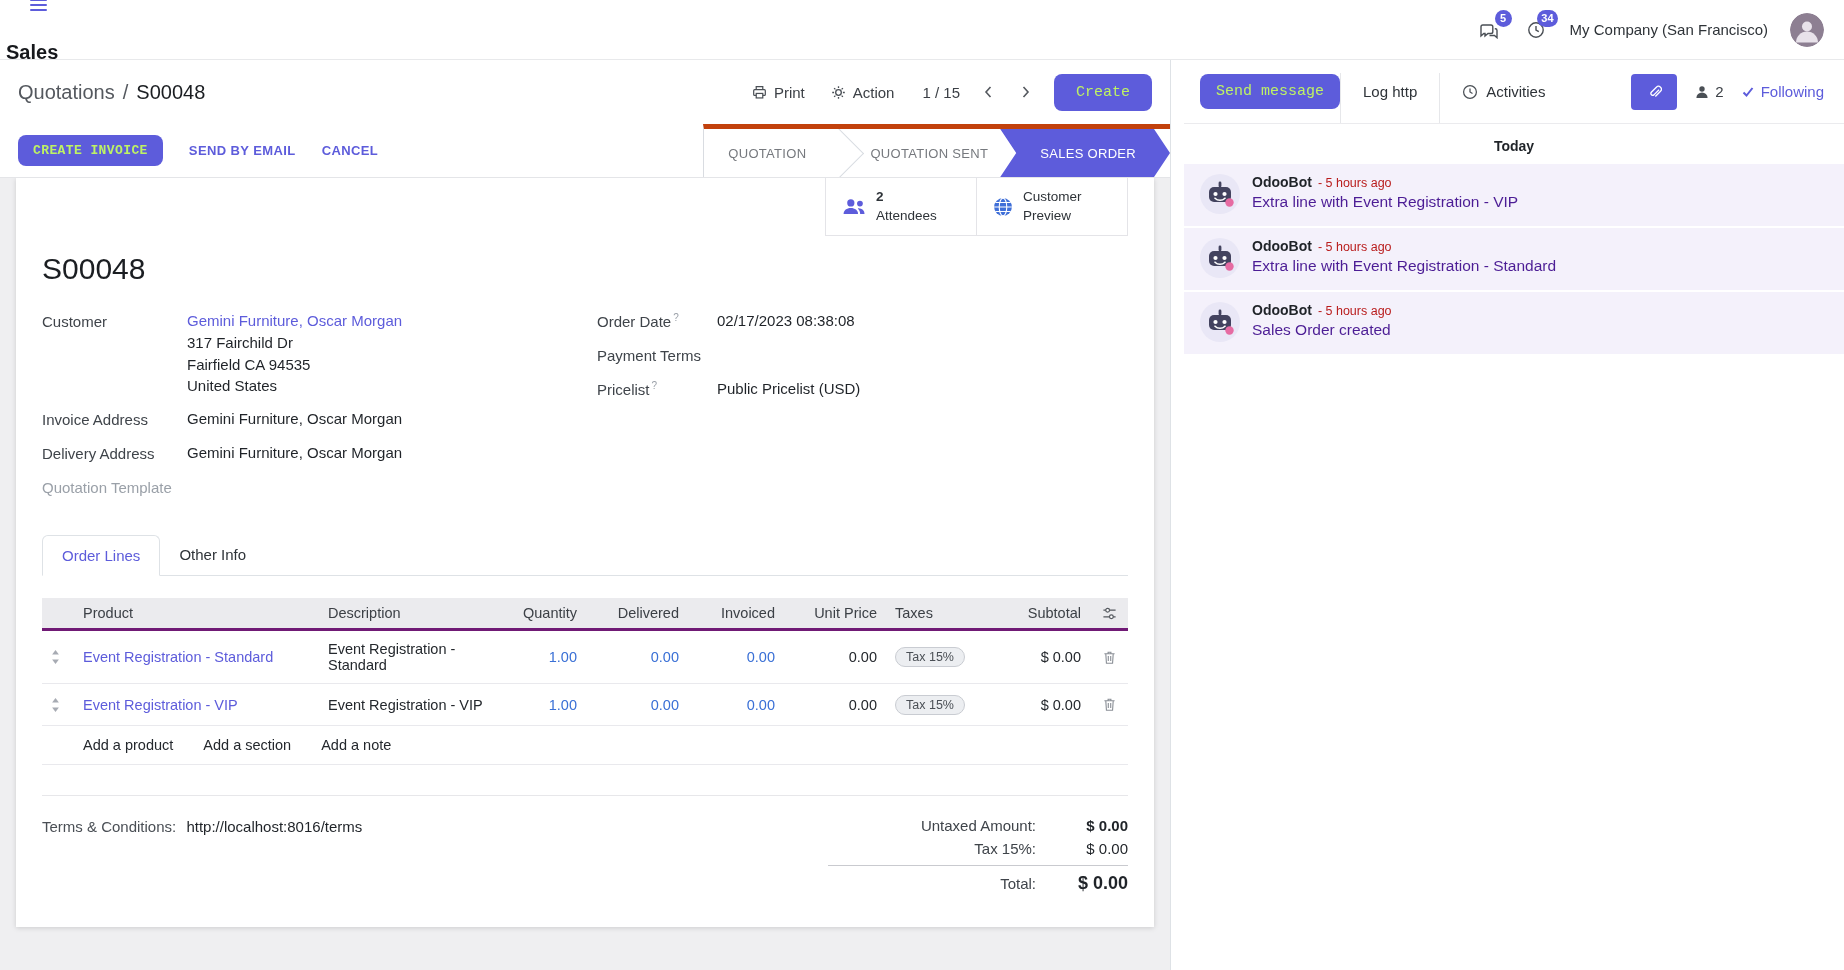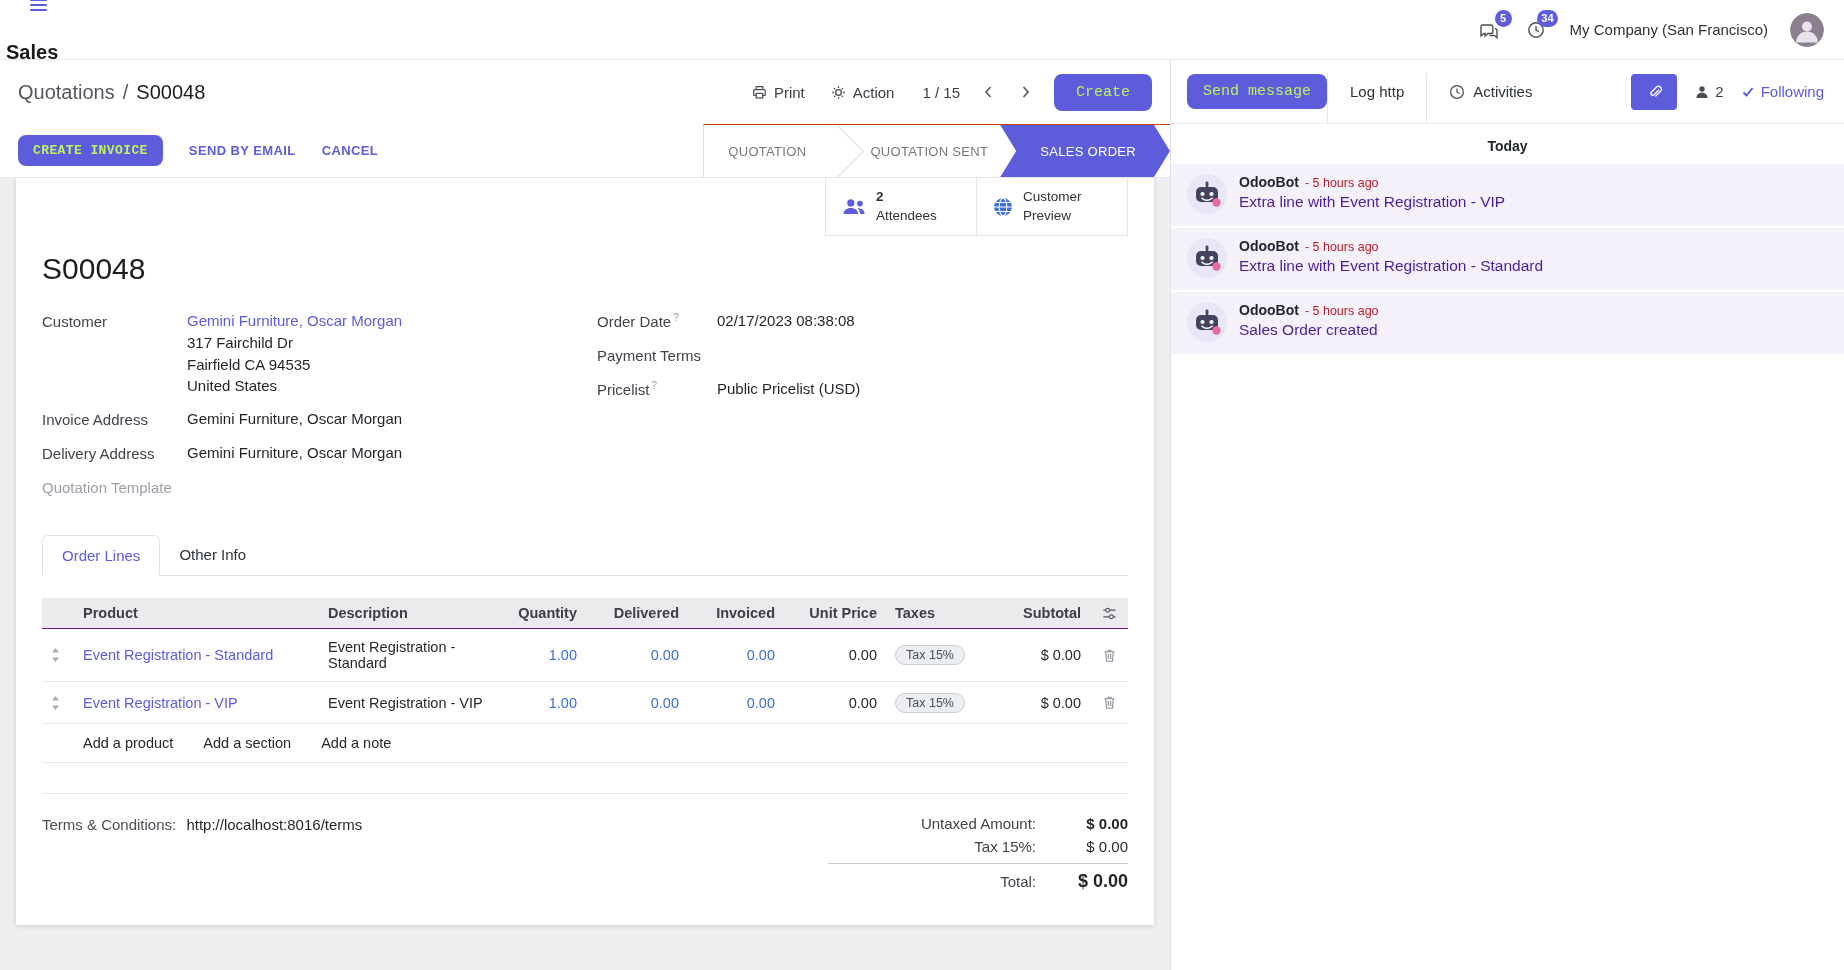--- a/index.html
+++ b/index.html
@@ -28,39 +28,39 @@
   .nav-items a{font-size:15px;color:#3c4046;}
   .nav-right{display:flex;align-items:center;gap:22px;}
   .nav-iconbtn{position:relative;cursor:pointer;display:inline-flex;padding:3px;}
   .badge{position:absolute;top:-8px;right:-10px;background:var(--primary);color:#fff;font-size:11px;line-height:16px;min-width:17px;height:17px;border-radius:9px;text-align:center;padding:0 4px;font-weight:700;}
   .company{font-size:15px;color:#2e3338;cursor:pointer;}
   .avatar{width:34px;height:34px;border-radius:50%;overflow:hidden;cursor:pointer;flex:0 0 auto;}
 
   
   .split{flex:1;display:flex;min-height:0;}
   .left-pane{width:1170px;flex:0 0 1170px;display:flex;flex-direction:column;min-height:0;}
-  .chatter{flex:1;border-left:1px solid var(--border);background:#fff;display:flex;flex-direction:column;min-height:0;}
+  .chatter{flex:1;border-left:1px solid var(--border);background:#fff;display:flex;flex-direction:column;min-height:0;padding-left:13px;}
 
   
   .control-panel{height:64px;flex:0 0 64px;display:flex;align-items:center;justify-content:space-between;padding:0 18px;background:#fff;}
   .breadcrumb{font-size:20px;display:flex;align-items:flex-end;gap:8px;}
   .bc-parent{color:#54585e;}
   .bc-current{color:#1b1e22;}
   .cp-right{display:flex;align-items:center;gap:18px;}
   .ghost-btn{display:inline-flex;align-items:center;gap:7px;font-size:15px;color:#3c4046;padding:6px 4px;}
   .pager{font-size:15px;color:#3c4046;margin-left:6px;white-space:pre;}
   .pager-btn{padding:4px 6px;display:inline-flex;align-items:center;}
   .btn-primary{background:var(--primary);color:#bef264;border-radius:8px;padding:10px 22px;font-size:15px;display:inline-flex;align-items:center;gap:8px;font-family:Liberation Mono, monospace;}
   .btn-primary.sm{padding:8px 15px;font-size:13px;font-weight:600;letter-spacing:.4px;}
 
   
   .statusbar{height:54px;flex:0 0 54px;display:flex;align-items:stretch;justify-content:space-between;padding-left:18px;border-bottom:1px solid #e4e5e8;background:#fff;}
   .sb-left{display:flex;align-items:center;gap:26px;}
   .link-btn{color:var(--primary);font-size:13px;font-weight:600;letter-spacing:.4px;}
-  .steps{display:flex;align-items:stretch;overflow:hidden;border-left:1px solid #d9dce1;border-top:1px solid #c2410c;}
+  .steps{display:flex;align-items:stretch;overflow:hidden;border-left:1px solid #d9dce1;border-top:5px solid #c2410c;}
   .step{position:relative;display:flex;align-items:center;padding:0 30px 0 34px;font-size:13px;font-weight:500;letter-spacing:.3px;color:#76797e;background:#fff;white-space:nowrap;cursor:pointer;}
   .step:first-child{padding-left:24px;}
   .step .lbl{position:relative;z-index:3;}
   .step.chev::after{content:"";position:absolute;top:50%;right:-20px;width:38px;height:38px;margin-top:-19px;transform:rotate(45deg);border-top:1px solid #d9dce1;border-right:1px solid #d9dce1;background:#fff;z-index:2;}
   .step.active{background:var(--primary);color:#fff;z-index:4;margin-left:-18px;padding:0 34px 0 40px;clip-path:polygon(0 0,calc(100% - 16px) 0,100% 50%,calc(100% - 16px) 100%,0 100%,16px 50%);}
 
   
   .content{flex:1;background:#efeff1;overflow:hidden;padding:0 16px;}
   .sheet{background:#fff;box-shadow:0 1px 5px rgba(0,0,0,.15);min-height:718px;padding:0 26px 30px;position:relative;}
   .stat-row{display:flex;justify-content:flex-end;}
@@ -82,21 +82,21 @@
   .fval .link{color:var(--primary);}
   .help-sup{color:#9aa0a8;font-size:10px;vertical-align:super;margin-left:2px;}
 
   
   .tabs{display:flex;border-bottom:1px solid var(--border);margin-top:26px;}
   .tab{padding:11px 19px;font-size:15px;color:#2e3338;cursor:pointer;}
   .tab.active{color:var(--primary);border:1px solid var(--border);border-bottom:1px solid #fff;border-radius:6px 6px 0 0;margin-bottom:-1px;}
 
   
   table.lines{width:100%;border-collapse:collapse;margin-top:22px;font-size:14.5px;}
-  .lines thead th{background:var(--header-bg);color:#3c4046;font-weight:700;text-align:left;padding:7px 9px;border-bottom:1px solid #701a75;white-space:nowrap;cursor:pointer;}
+  .lines thead th{background:var(--header-bg);color:#3c4046;font-weight:400;text-align:left;padding:7px 9px;border-bottom:3px solid #701a75;white-space:nowrap;cursor:pointer;}
   .lines th.num,.lines td.num{text-align:right;}
   .lines tbody td{padding:10px 9px;border-bottom:1px solid #e9e9ed;color:#24282d;vertical-align:middle;}
   .lines .prod-link{color:var(--primary);}
   .lines .qty{color:var(--link-blue);cursor:pointer;}
   .handle-cell{width:32px;text-align:center;cursor:grab;}
   .tax-pill{display:inline-block;border:1px solid #c9ccd2;background:#eceef1;color:#4a4f55;font-size:12.5px;border-radius:11px;padding:2px 10px;white-space:nowrap;}
   .trash-cell{width:38px;text-align:center;}
   .trash-btn{padding:3px;display:inline-flex;}
   .th-gear{width:38px;text-align:center !important;}
   .add-row{display:flex;gap:30px;padding:11px 9px 11px 41px;border-bottom:1px solid #e9e9ed;font-size:14.5px;font-weight:500;color:#24282d;}

